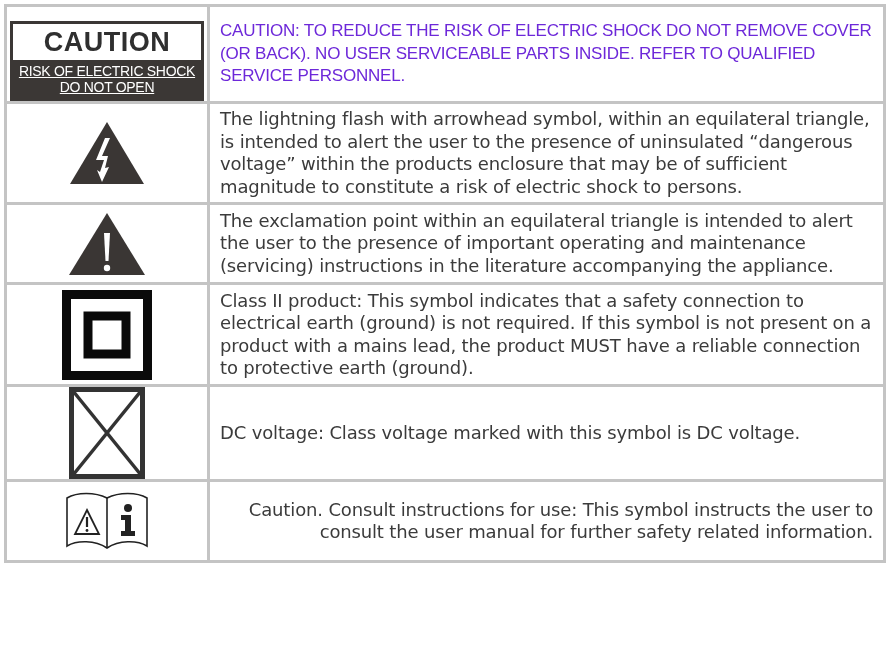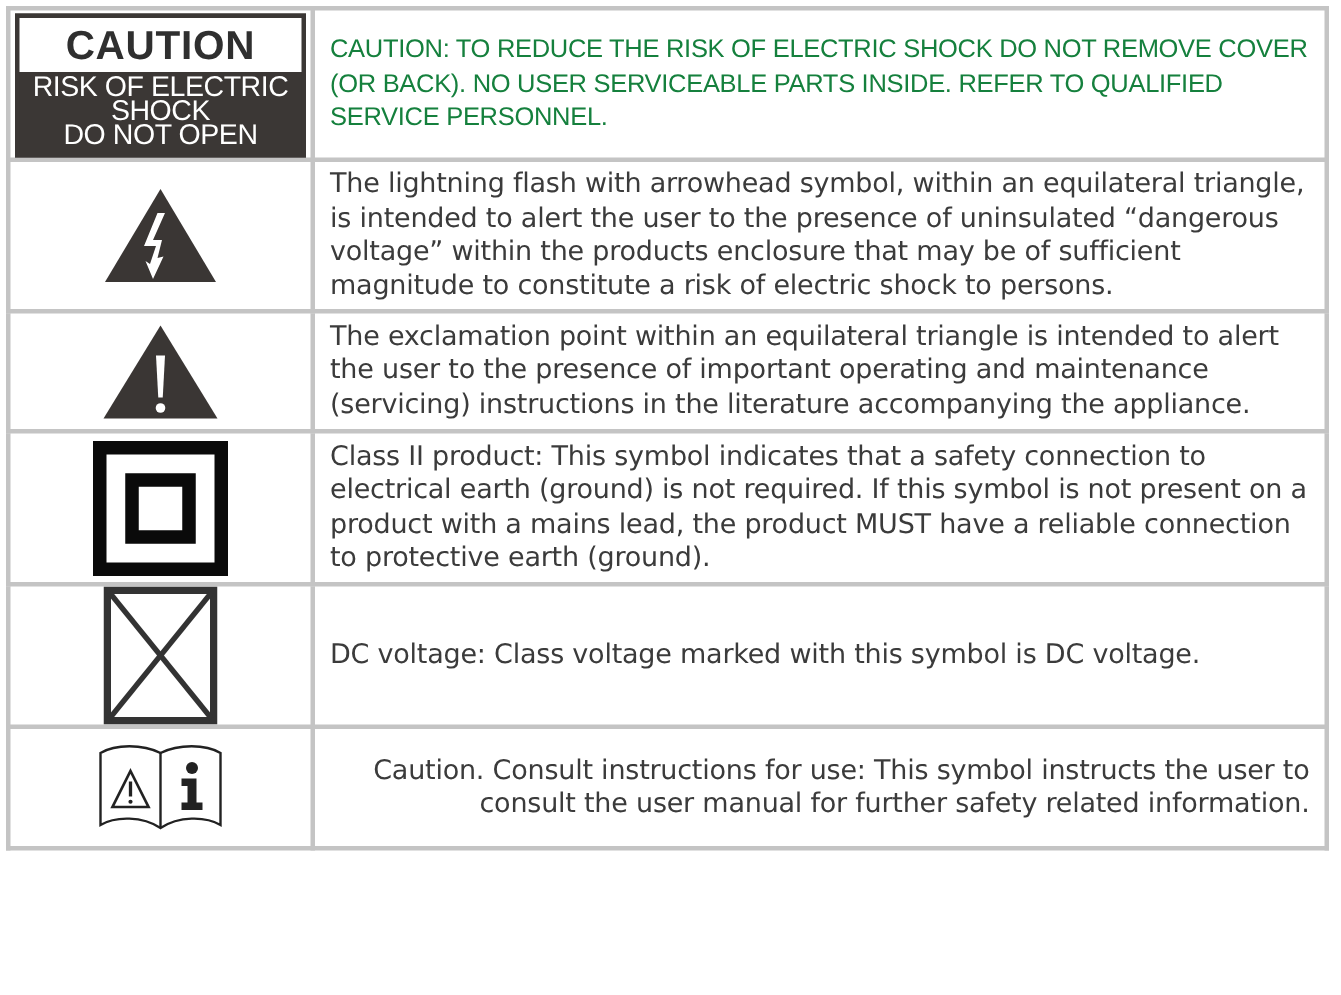--- a/index.html
+++ b/index.html
@@ -37,55 +37,56 @@
       font-size: 18px;
       line-height: 22.5px;
       letter-spacing: -0.15px;
       color: #3b3b3b;
     }
     .desc-cell.caps {
       font-family: "Liberation Sans", sans-serif;
       font-size: 17px;
       line-height: 22.5px;
       letter-spacing: -0.2px;
-      color: #15803d;
+      color: #6d28d9;
     }
     .row-1 { height: 95px; }
     .row-2 { height: 101px; }
     .row-3 { height: 80px; }
     .row-4 { height: 102px; }
     .row-5 { height: 66px; }
     .row-6 { height: 84px; }
     .row-7 { height: 81px; text-align: right; }
 
     
     .caution-label {
       display: inline-block;
       width: 194px;
       border: 3px solid #3b3735;
       background: #3b3735;
       box-sizing: border-box;
-      margin-top: 2px;
+      margin-top: 14px;
     }
     .caution-title {
       background: #ffffff;
       font-family: "Liberation Sans", sans-serif;
       font-weight: bold;
       font-size: 27px;
       line-height: 36px;
       color: #2f2f2f;
       letter-spacing: 0.5px;
     }
     .caution-sub {
       font-family: "Liberation Sans", sans-serif;
       color: #ffffff;
-      font-size: 19px;
+      font-size: 14px;
       line-height: 16px;
       padding: 3px 0 3px 0;
       letter-spacing: -0.3px;
+      text-decoration: underline;
     }
     svg { display: inline-block; vertical-align: middle; }
   </style>
 </head>
 <body>
 
 <table class="symbol-table">
   <tbody>
 
     <tr class="row-1">

